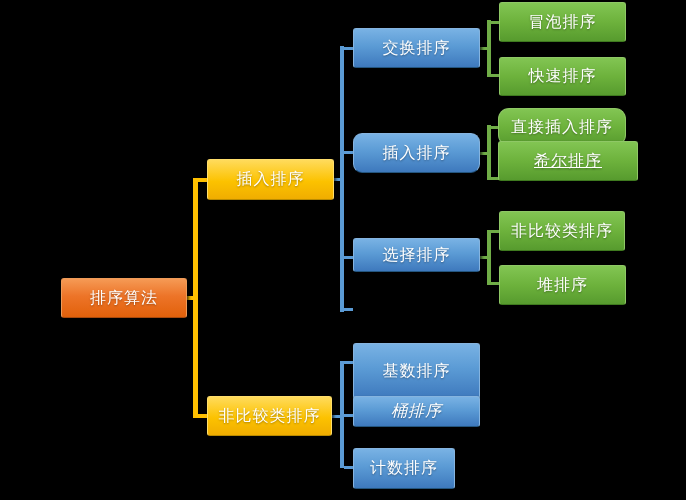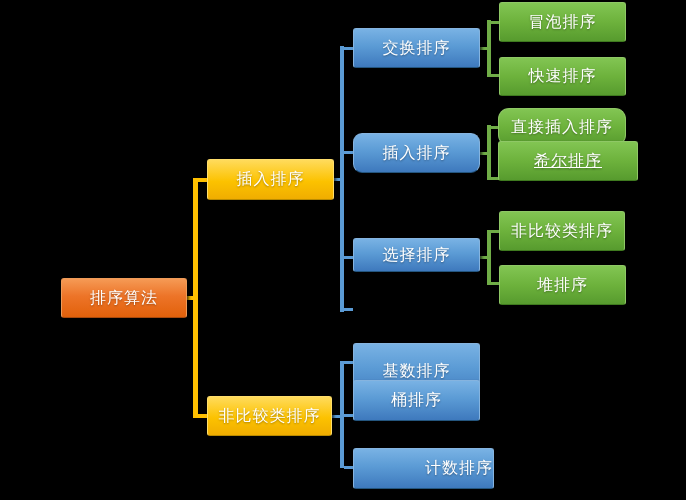--- a/index.html
+++ b/index.html
@@ -37,22 +37,22 @@
 
   
   #n-root{left:61px;top:278px;width:126px;height:40px;}
   #n-comparison{left:207px;top:159px;width:127px;height:41px;}
   #n-noncomparison{left:207px;top:396px;width:125px;height:40px;}
   #n-exchange{left:353px;top:28px;width:127px;height:40px;}
   #n-insertion{left:353px;top:133px;width:127px;height:40px;border-radius:9px;}
   #n-selection{left:353px;top:238px;width:127px;height:34px;}
   #n-merge{left:353px;top:290px;width:127px;height:41px;}
   #n-radix{left:353px;top:343px;width:127px;height:56px;}
-  #n-bucket{left:353px;top:380px;width:127px;height:41px;}
-  #n-counting{left:353px;top:448px;width:141px;height:41px;justify-content:flex-end;}
+  #n-bucket{left:353px;top:396px;width:127px;height:31px;font-style:italic;}
+  #n-counting{left:353px;top:448px;width:102px;height:41px;}
   #n-bubble{left:499px;top:2px;width:127px;height:40px;}
   #n-quick{left:499px;top:57px;width:127px;height:39px;}
   #n-direct{left:498px;top:108px;width:128px;height:38px;border-radius:11px;}
   #n-shell{left:498px;top:141px;width:140px;height:40px;text-decoration:underline;}
   #n-simple{left:499px;top:211px;width:126px;height:40px;}
   #n-heap{left:499px;top:265px;width:127px;height:40px;}
 
   
   #c-y-v{left:193px;top:178px;width:5px;height:240px;}
   #c-y-root{left:186px;top:296px;width:7px;height:4px;}

